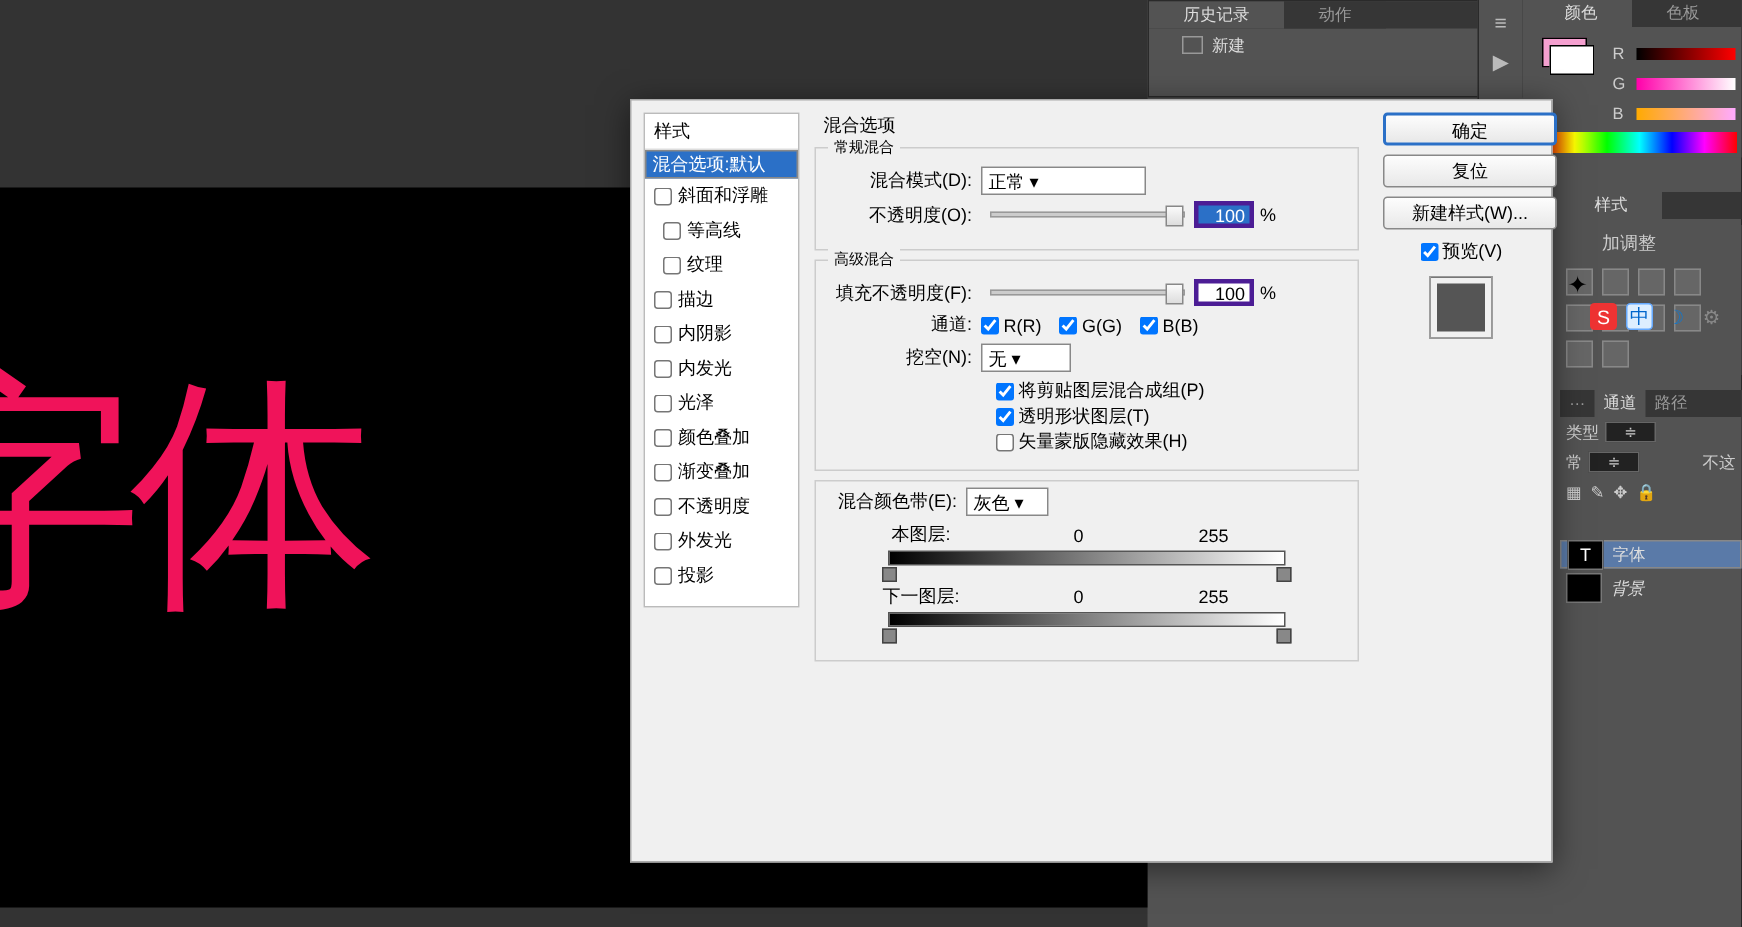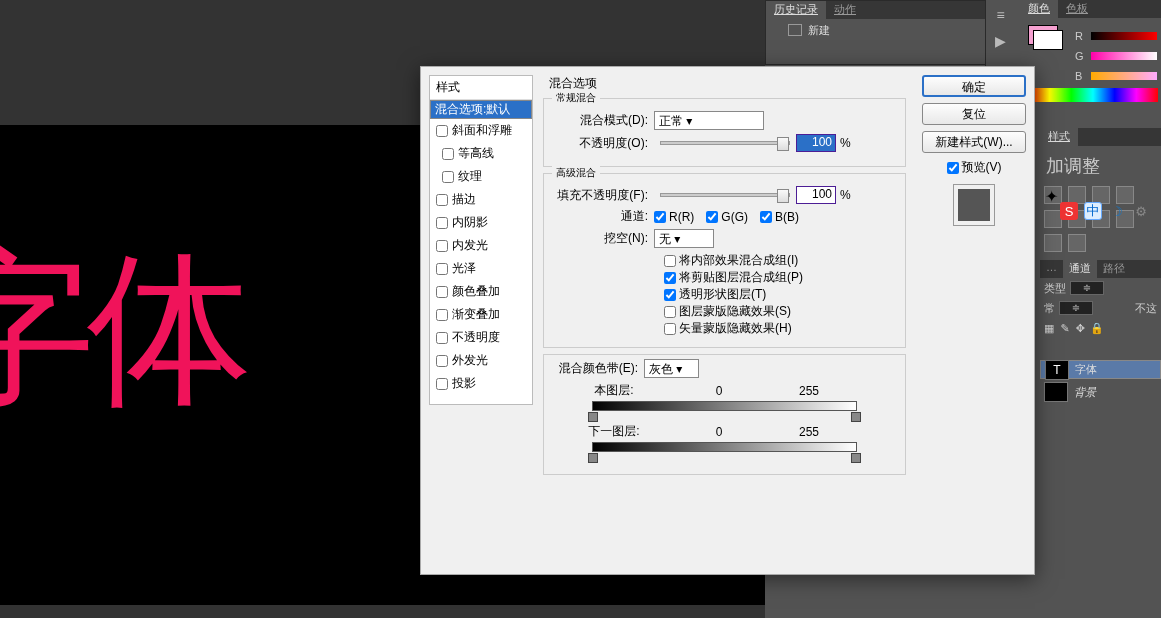--- a/index.html
+++ b/index.html
@@ -12,32 +12,32 @@
 .color-panel { position: absolute; left: 1020px; top: 0; width: 141px; height: 105px; background: #535353; }
 .color-swatch-big { position: absolute; left: 1028px; top: 25px; width: 30px; height: 20px; background: #f5a0d0; border: 1px solid #000; }
 .color-swatch-big2 { position: absolute; left: 1033px; top: 30px; width: 30px; height: 20px; background: #fff; border: 1px solid #000; }
 .color-slider-row { position: absolute; left: 1075px; width: 86px; height: 16px; display: flex; align-items: center; }
 .color-slider-row .lbl { color: #ccc; font-size: 11px; width: 12px; }
 .color-slider-row .grad { flex: 1; height: 8px; margin: 0 4px; }
 .color-gradient-bar { position: absolute; left: 1028px; top: 88px; width: 130px; height: 14px; background: linear-gradient(to right, #ff0000, #ffff00, #00ff00, #00ffff, #0000ff, #ff00ff, #ff0000); }
 
 .history-panel { position: absolute; left: 765px; top: 0; width: 250px; height: 65px; background: #535353; border: 1px solid #2a2a2a; }
 .history-tabs { display: flex; background: #363636; height: 18px; }
-.history-tab { padding: 1px 8px; font-size: 11px; color: #ddd; background: #535353; text-decoration: underline; }
+.history-tab { padding: 1px 23px; font-size: 11px; color: #ddd; background: #535353; }
 .history-tab.inactive { background: #363636; color: #999; }
 .history-row { display: flex; align-items: center; padding: 3px 6px; height: 22px; }
 .history-icon { width: 16px; height: 14px; background: #888; margin-right: 4px; }
 .history-thumb { width: 28px; height: 18px; background: #fff; margin-right: 6px; border: 1px solid #000; }
 .history-text { font-size: 11px; color: #ddd; }
 
 .mini-tool-col { position: absolute; left: 985px; top: 0; width: 30px; height: 160px; background: #535353; border-left: 1px solid #2a2a2a; }
 .mini-tool { width: 22px; height: 22px; margin: 4px auto; color: #bbb; display: flex; align-items: center; justify-content: center; font-size: 14px; }
 
 .adjustments-panel { position: absolute; left: 1040px; top: 150px; width: 121px; height: 100px; background: #535353; }
-.adj-text { color: #ccc; font-size: 18px; padding: 4px 6px; }
+.adj-text { color: #ccc; font-size: 12px; padding: 4px 6px; margin-left: 22px; }
 .adj-icons { display: flex; flex-wrap: wrap; gap: 6px; padding: 4px; }
 .adj-icon { width: 18px; height: 18px; background: #666; border: 1px solid #888; }
 .status-ico-row { position: absolute; left: 1060px; top: 202px; display: flex; gap: 6px; align-items: center; }
 .status-ico { width: 18px; height: 18px; display: flex; align-items:center; justify-content:center; font-size:13px; }
 
 .channels-panel { position: absolute; left: 1040px; top: 260px; width: 121px; height: 100px; background: #535353; }
 .ch-tabs { display: flex; background: #363636; height: 18px; }
 .ch-tab { padding: 1px 6px; font-size: 11px; color: #999; }
 .ch-tab.active { background: #535353; color: #ddd; }
 .ch-row { display: flex; align-items: center; height: 20px; padding: 0 4px; font-size: 11px; color: #ccc; }
@@ -67,37 +67,37 @@
 .center-col { flex: 1; padding: 0 10px; }
 .grp { border: 1px solid #ccc; margin-bottom: 6px; padding: 8px 10px 10px; position: relative; font-size: 12px; }
 .grp-title { position: absolute; top: -8px; left: 8px; background: #f0f0f0; padding: 0 4px; font-size: 10px; }
 .frm-row { display: flex; align-items: center; margin: 4px 0; font-size: 12px; }
 .frm-lbl { text-align: right; padding-right: 6px; }
 .frm-lbl.w90 { width: 100px; }
 .sel { border: 1px solid #888; background: #fff; padding: 1px 4px; font-size: 12px; height: 19px; min-width: 90px; }
 .sel.arrow::after { content: " ▾"; }
 .slider-track { width: 130px; height: 4px; background: #ccc; border: 1px solid #999; position: relative; margin: 0 6px; }
 .slider-thumb { position: absolute; right: 0; top: -5px; width: 12px; height: 14px; background: linear-gradient(#fafafa,#ddd); border: 1px solid #888; }
-.num-input { width: 40px; height: 18px; border: 1px solid #4c1d95; text-align: right; padding: 0 3px; font-size: 12px; background: #fff; }
+.num-input { width: 40px; height: 18px; border: 3px solid #4c1d95; text-align: right; padding: 0 3px; font-size: 12px; background: #fff; }
 .num-input.sel-hl { background: #2b70c7; color: #fff; }
 .pct { margin-left: 4px; }
 
 .cb { width: 12px; height: 12px; margin-right: 3px; }
 .chk-row { display: flex; align-items: center; font-size: 12px; margin-left: 110px; }
 
 .blend-if-row { display:flex; align-items:center; font-size:12px; margin: 4px 0 2px; }
 .blend-if-row .lab { width: 120px; text-align:center; }
 .blend-if-row .v { width: 90px; text-align:center; }
 .grad-bar { width: 265px; height: 10px; background: linear-gradient(to right, #000, #fff); border: 1px solid #555; margin: 2px auto 12px; position: relative; }
 .grad-stop { position: absolute; top: 10px; width: 10px; height: 10px; background: #888; border: 1px solid #444; transform: translateX(-50%); }
 .grad-stop.left { left: 0; }
 .grad-stop.right { left: 100%; }
 
 .right-col { width: 110px; padding-left: 6px; }
-.dlg-btn { display: block; width: 104px; height: 22px; margin-bottom: 6px; border: 1px solid #888; border-radius: 3px; background: linear-gradient(#fdfdfd,#e8e8e8); font-size: 12px; text-align: center; line-height: 20px; }
+.dlg-btn { display: block; width: 116px; height: 22px; margin-bottom: 6px; border: 1px solid #888; border-radius: 3px; background: linear-gradient(#fdfdfd,#e8e8e8); font-size: 12px; text-align: center; line-height: 20px; }
 .dlg-btn.primary { border: 2px solid #2b70c7; }
 .preview-chk { font-size: 12px; display: flex; align-items:center; justify-content: center; margin: 4px 0 8px; }
 .preview-sw { width: 42px; height: 42px; background: #555; border: 1px solid #999; margin: 6px auto; box-shadow: inset 0 0 0 4px #f0f0f0; }
 
 </style>
 </head>
 <body>
 
 <div class="canvas-area">
   <div class="canvas-black"></div>
@@ -296,38 +296,30 @@
           <input type="checkbox" class="cb" checked="" style="">
             <span>G(G)</span>
           <span style="width:12px"></span>
           <input type="checkbox" class="cb" checked="" style="">
             <span>B(B)</span>
         </div>
         <div class="frm-row">
           <div class="frm-lbl w90">挖空(N):</div>
           <div class="sel arrow" style="min-width:60px">无</div>
         </div>
-        <div class="chk-row">
-            <input type="checkbox" class="cb" style="">
-            <span>将内部效果混合成组(I)</span>
-          </div>
         <div class="chk-row">
             <input type="checkbox" class="cb" checked="" style="">
             <span>将剪贴图层混合成组(P)</span>
           </div>
         <div class="chk-row">
             <input type="checkbox" class="cb" checked="" style="">
             <span>透明形状图层(T)</span>
           </div>
         <div class="chk-row">
             <input type="checkbox" class="cb" style="">
-            <span>图层蒙版隐藏效果(S)</span>
-          </div>
-        <div class="chk-row">
-            <input type="checkbox" class="cb" style="">
             <span>矢量蒙版隐藏效果(H)</span>
           </div>
       </div>
 
       <div class="grp">
         <div class="frm-row" style="margin-top:-4px">
           <div class="frm-lbl" style="width:90px">混合颜色带(E):</div>
           <div class="sel arrow" style="min-width:55px">灰色</div>
         </div>
         <div class="blend-if-row">

